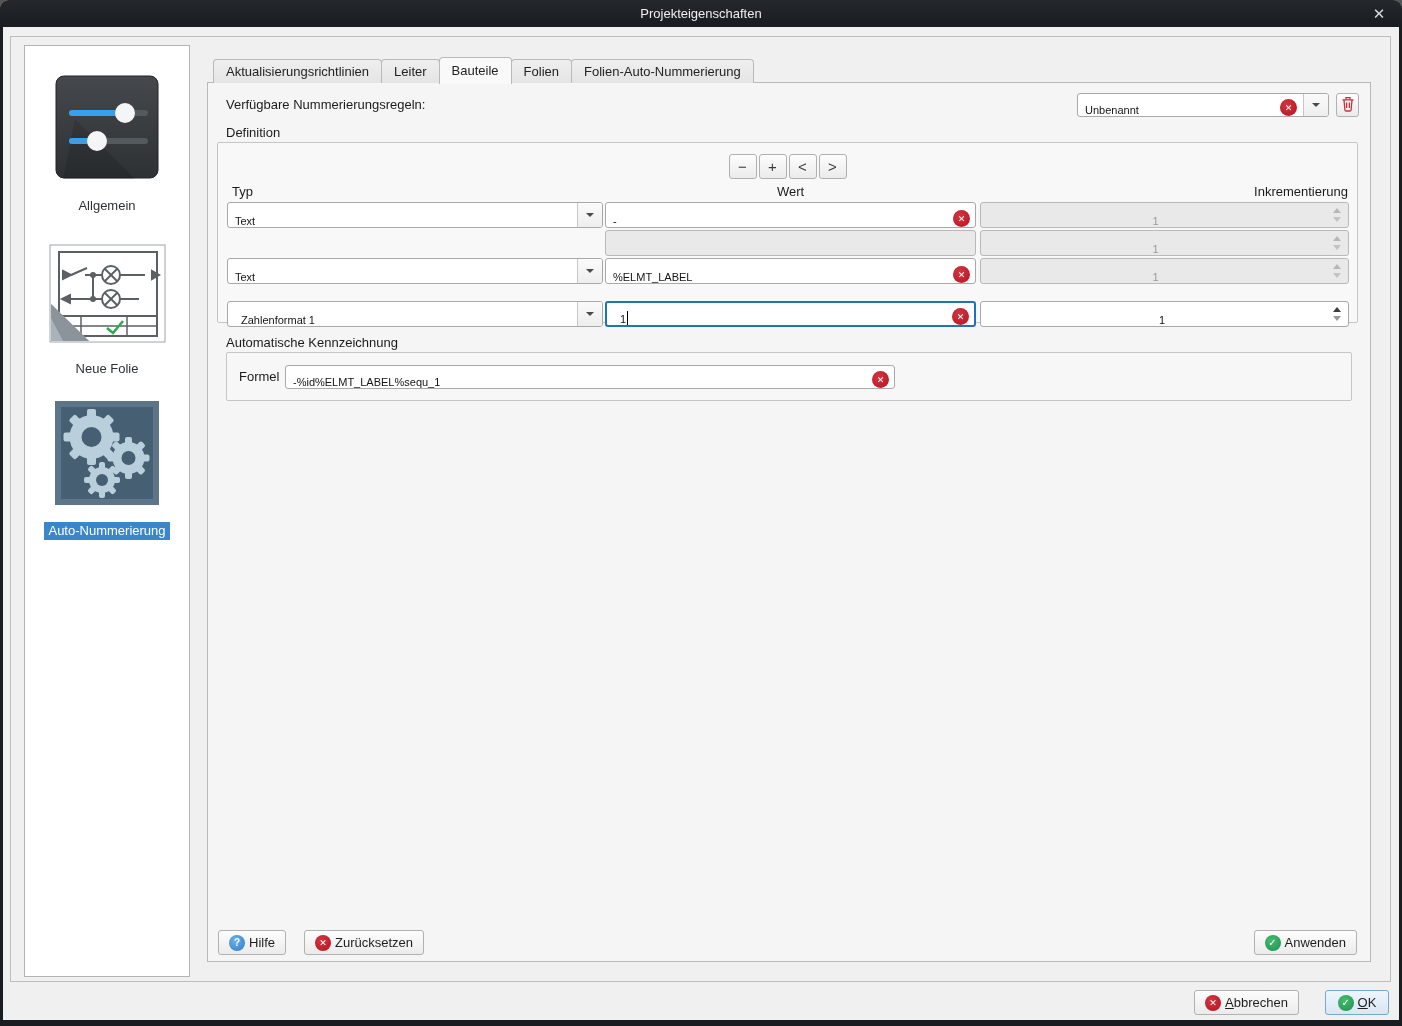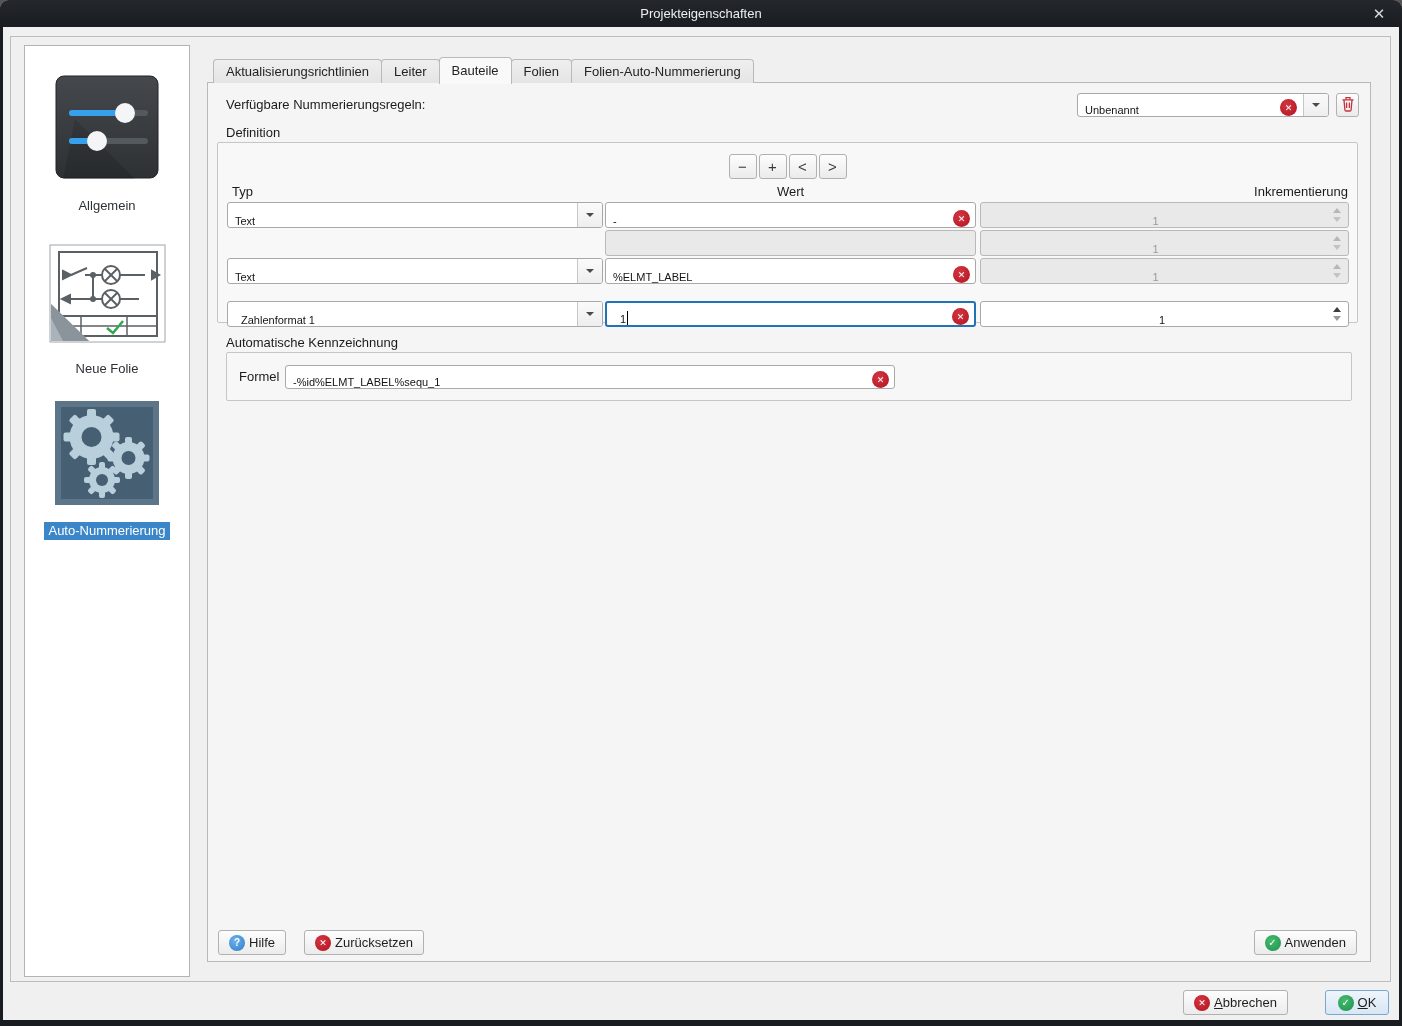--- a/index.html
+++ b/index.html
@@ -148,21 +148,21 @@
   }
   .formel-label { position: absolute; left: 12px; top: 16px; }
   .formel-input { position: absolute; left: 58px; top: 12px; width: 610px; height: 24px; padding-left: 7px; }
   .formel-input .clear-circle { position: absolute; right: 5px; }
   .pane-btn { position: absolute; height: 25px; padding: 0 10px; }
   .help-btn  { left: 10px; top: 847px; }
   .reset-btn { left: 96px; top: 847px; }
   .apply-btn { right: 13px; top: 847px; }
   
   .footer-btn { position: absolute; top: 990px; height: 25px; padding: 0 10px; }
-  .cancel-btn { right: 114px; }
+  .cancel-btn { right: 103px; }
   .ok-btn {
     right: 13px; width: 64px;
     background: linear-gradient(#eef5fc, #d8e7f5);
     border-color: #7aa7cf;
   }
   u { text-decoration: underline; }
 </style>
 </head>
 <body>
 

